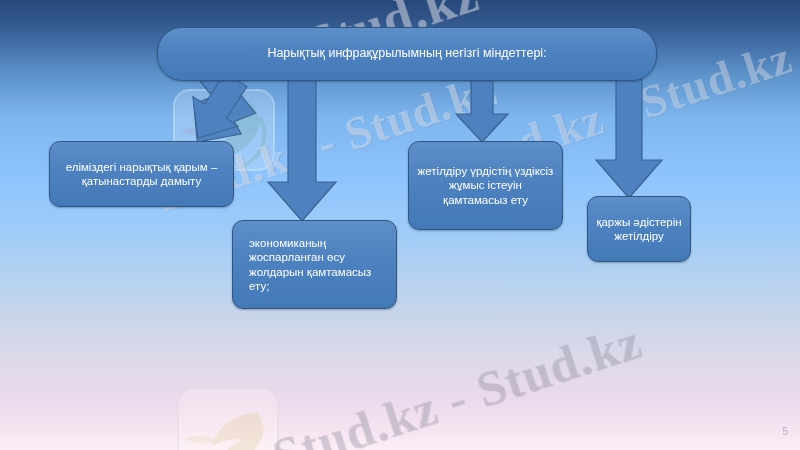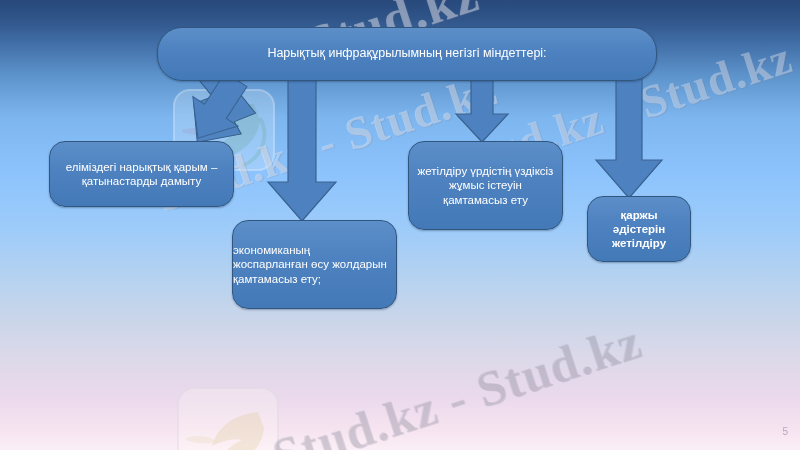--- a/index.html
+++ b/index.html
@@ -64,21 +64,21 @@
   .wm-logo.bot  { left: 172px; top: 382px; width: 112px; height: 92px; opacity: 0.50; z-index: 2; }
 
   
   .arrow { position: absolute; z-index: 4; }
 
   
   .node {
     position: absolute;
     z-index: 6;
     box-sizing: border-box;
-    border-radius: 16px;
+    border-radius: 11px;
     border: 1px solid #31577f;
     background: linear-gradient(to bottom, #5c8fc9 0%, #4d81bf 45%, #4479b8 100%);
     box-shadow: 0 1px 2px rgba(20,40,70,0.35);
     color: #ffffff;
     display: flex;
     align-items: center;
     justify-content: center;
     text-align: center;
     line-height: 1.23;
     padding: 4px 8px;
@@ -86,23 +86,23 @@
   .node .txt { display: block; width: 100%; }
 
   #title-box {
     left: 157px; top: 27px; width: 500px; height: 54px;
     border-radius: 25px;
     font-size: 12.5px;
   }
 
   #node-1 { left: 49px;  top: 141px; width: 185px; height: 66px; font-size: 11.5px; }
   #node-2 { left: 232px; top: 220px; width: 165px; height: 89px; font-size: 11.5px;
-            justify-content: flex-start; text-align: left; padding-left: 0; }
+            justify-content: flex-start; text-align: left; padding-left: 16px; }
   #node-3 { left: 408px; top: 141px; width: 155px; height: 89px; font-size: 11.5px; }
-  #node-4 { left: 587px; top: 196px; width: 104px; height: 66px; font-size: 11.5px; font-weight: bold; }
+  #node-4 { left: 587px; top: 196px; width: 104px; height: 66px; font-size: 11.5px; }
 
   #page-number {
     position: absolute;
     right: 12px;
     bottom: 13px;
     z-index: 7;
     font-family: "Liberation Sans", sans-serif;
     font-size: 10px;
     color: #b9a6bd;
   }

